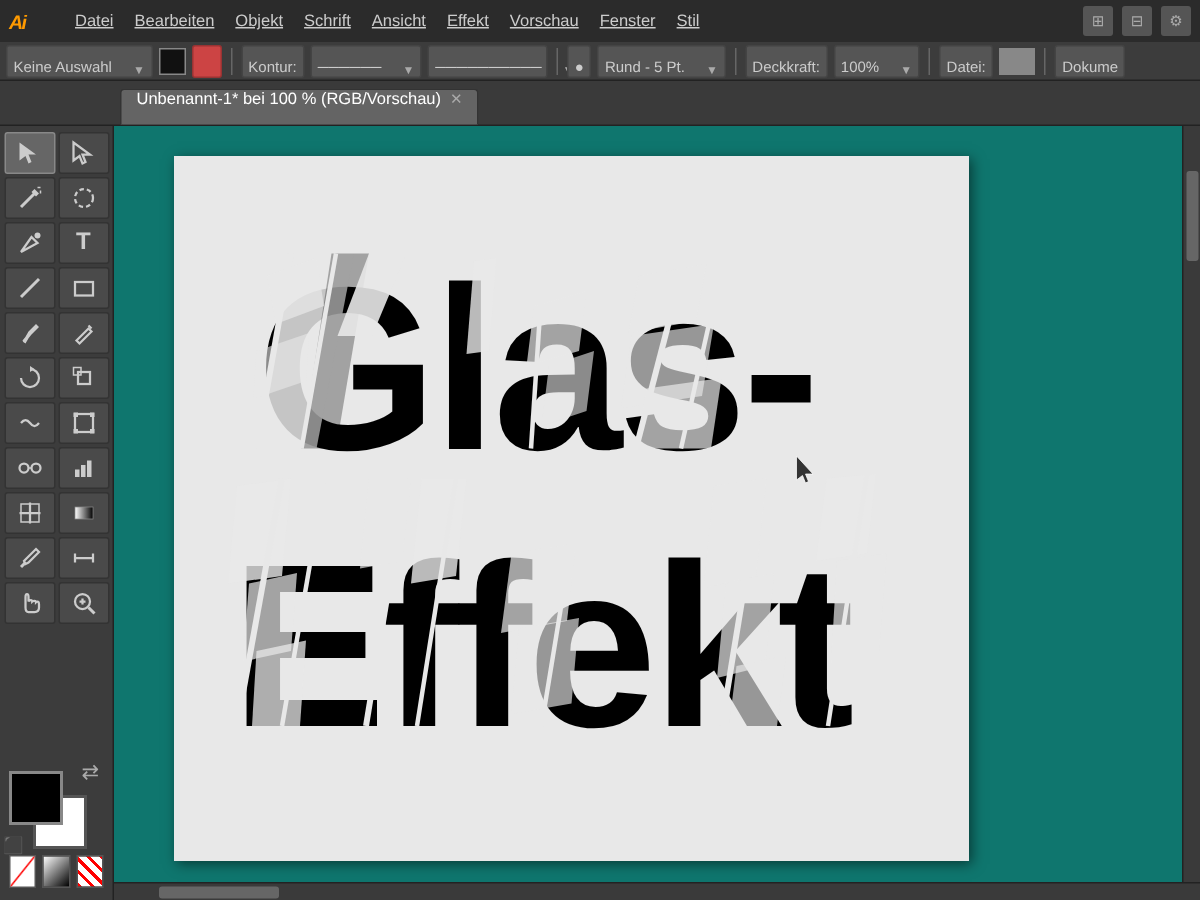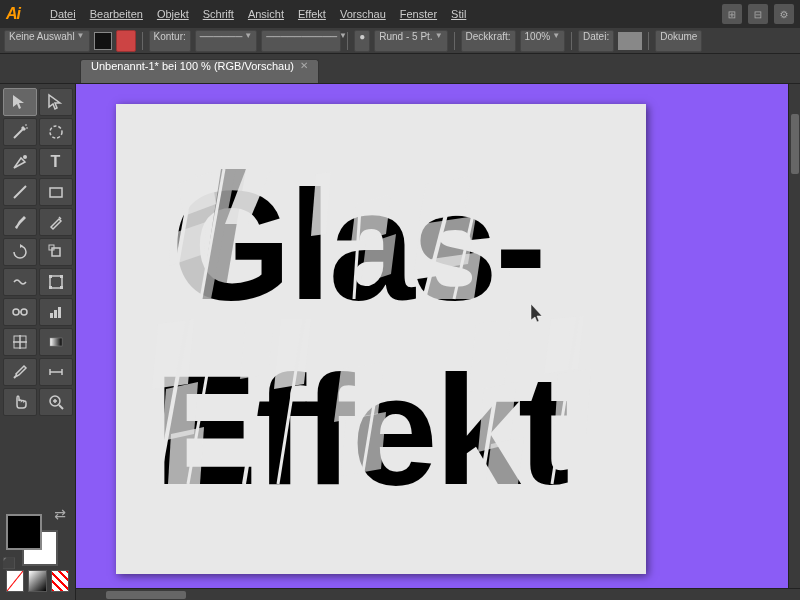--- a/index.html
+++ b/index.html
@@ -8,21 +8,21 @@
     
     #titlebar {
       height: 28px;
       background: #2b2b2b;
       display: flex;
       align-items: center;
       padding: 0 6px;
       gap: 8px;
     }
     #ai-logo {
-      font-weight: bold; font-size: 16px; color: #ff9a00; font-style: italic; letter-spacing: -1px;
+      font-weight: bold; font-size: 13px; color: #ff9a00; font-style: italic; letter-spacing: -1px;
       width: 30px;
     }
     .menu-bar {
       display: flex; gap: 2px; align-items: center;
     }
     .menu-item {
       padding: 2px 6px; color: #ccc; cursor: pointer; border-radius: 2px; text-decoration: underline;
     }
 
     .titlebar-icons {
@@ -41,24 +41,24 @@
       align-items: center;
       padding: 0 4px;
       gap: 4px;
       border-bottom: 1px solid #222;
     }
     .toolbar-item {
       height: 22px;
       background: #555;
       border: 1px solid #444;
       border-radius: 2px;
-      display: flex; align-items: flex-start;
+      display: flex; align-items: flex-end;
       padding: 0 4px;
       font-size: 10px; color: #ccc; cursor: pointer;
-      gap: 2px;
+      gap: 14px;
     }
     .toolbar-separator { width: 1px; height: 18px; background: #666; margin: 0 2px; }
     .toolbar-color-box { width: 18px; height: 18px; border: 1px solid #888; }
     .toolbar-dropdown-arrow { font-size: 8px; color: #aaa; }
 
     
     #main {
       display: flex;
       height: calc(600px - 28px - 26px - 30px);
     }
@@ -159,21 +159,21 @@
     .swatch-question {
       width: 22px; height: 22px; border: 1px solid #555;
       display: flex; align-items: center; justify-content: center;
       font-size: 12px; color: #aaa; cursor: pointer;
       background: repeating-linear-gradient(45deg, #f00, #f00 2px, #fff 2px, #fff 6px);
     }
 
     
     #canvas-area {
       flex: 1;
-      background: #8b5cf6;
+      background: #0f766e;
       position: relative;
       overflow: hidden;
     }
     #canvas-container {
       position: absolute;
       top: 20px; left: 40px;
       width: 530px; height: 470px;
       background: #e8e8e8;
       box-shadow: 2px 2px 8px rgba(0,0,0,0.5);
     }

